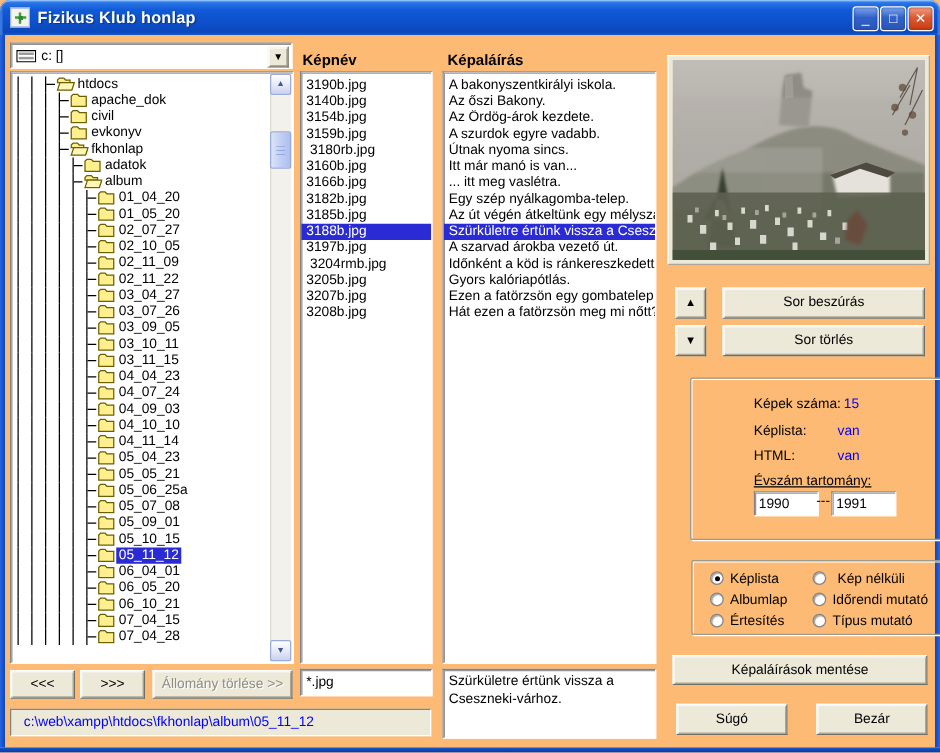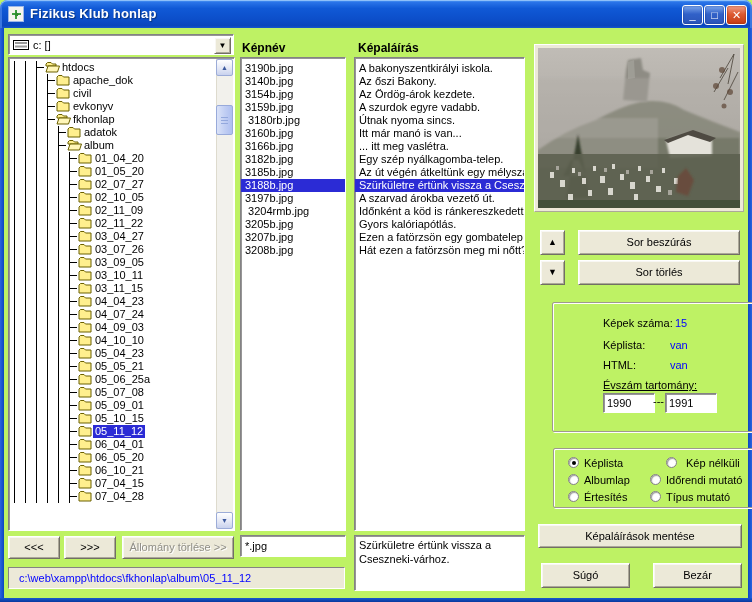--- a/index.html
+++ b/index.html
@@ -1,18 +1,18 @@
 <!DOCTYPE html>
 <html><head>
 <meta charset="utf-8">
 <style>
   * { margin:0; padding:0; box-sizing:border-box; }
   html,body { background:#7a96df; }
   body { font-family:"Liberation Sans", sans-serif; font-size:11px; color:#000; }
-  #window { position:relative; width:752px; height:602px; overflow:hidden; background:#bef264; }
+  #window { position:relative; width:752px; height:602px; overflow:hidden; background:#fdba74; }
 
   
   .titlebar { position:absolute; left:0; top:0; width:752px; height:28px;
     border-radius:8px 8px 0 0;
     background:linear-gradient(180deg,#5ea6f7 0%,#2a74e8 8%,#1059d6 30%,#0c4ec9 70%,#0a47bb 92%,#1658cf 100%);
     box-shadow:inset 0 1px 0 #8ec0f9, inset 2px 0 0 #3a77e0, inset -2px 0 0 #3a77e0; }
   .title-text { position:absolute; left:30px; top:6px; color:#fff; font-weight:bold; font-size:13px;
     text-shadow:1px 1px 1px #0a3580; letter-spacing:.2px; }
   .app-icon { position:absolute; left:8px; top:6px; width:16px; height:16px; background:#f4f3ee;
     border:1px solid #9db8e8; display:flex; align-items:center; justify-content:center; }
@@ -396,20 +396,33 @@
           <span class="guide" style="left: 15px;"></span>
           <span class="guide" style="left: 26px;"></span>
           <span class="guide" style="left: 37px;"></span>
           <span class="guide" style="left: 48px;"></span>
           <span class="guide" style="left: 59px;"></span>
           <span class="tick" style="left: 60px;"></span>
           <span class="ticon" style="left: 68px;"><svg width="14" height="12" viewBox="0 0 14 12">
               <path d="M1 3 L2.5 1.5 H6 L7.5 3 H13 V11 H1 Z" fill="#ffef8e" stroke="#6b6000" stroke-width="1"></path>
             </svg></span>
           <span class="tlabel" style="left: 83px;">04_10_10</span>
+        </div>
+        <div class="trow">
+          <span class="guide" style="left: 4px;"></span>
+          <span class="guide" style="left: 15px;"></span>
+          <span class="guide" style="left: 26px;"></span>
+          <span class="guide" style="left: 37px;"></span>
+          <span class="guide" style="left: 48px;"></span>
+          <span class="guide" style="left: 59px;"></span>
+          <span class="tick" style="left: 60px;"></span>
+          <span class="ticon" style="left: 68px;"><svg width="14" height="12" viewBox="0 0 14 12">
+              <path d="M1 3 L2.5 1.5 H6 L7.5 3 H13 V11 H1 Z" fill="#ffef8e" stroke="#6b6000" stroke-width="1"></path>
+            </svg></span>
+          <span class="tlabel" style="left: 83px;">04_11_14</span>
         </div>
         <div class="trow">
           <span class="guide" style="left: 4px;"></span>
           <span class="guide" style="left: 15px;"></span>
           <span class="guide" style="left: 26px;"></span>
           <span class="guide" style="left: 37px;"></span>
           <span class="guide" style="left: 48px;"></span>
           <span class="guide" style="left: 59px;"></span>
           <span class="tick" style="left: 60px;"></span>
           <span class="ticon" style="left: 68px;"><svg width="14" height="12" viewBox="0 0 14 12">
@@ -708,21 +721,21 @@
         <span>Képlista</span>
       </label>
       <label class="radio-item" style="left: 14px; top: 24px;">
         <span class="rb"></span>
         <span>Albumlap</span>
       </label>
       <label class="radio-item" style="left: 14px; top: 41px;">
         <span class="rb"></span>
         <span>Értesítés</span>
       </label>
-      <label class="radio-item" style="left: 112px; top: 7px; gap: 9px;">
+      <label class="radio-item" style="left: 96px; top: 7px; gap: 9px;">
         <span class="rb"></span>
         <span>Kép nélküli</span>
       </label>
       <label class="radio-item" style="left: 96px; top: 24px;">
         <span class="rb"></span>
         <span>Időrendi mutató</span>
       </label>
       <label class="radio-item" style="left: 96px; top: 41px;">
         <span class="rb"></span>
         <span>Típus mutató</span>

